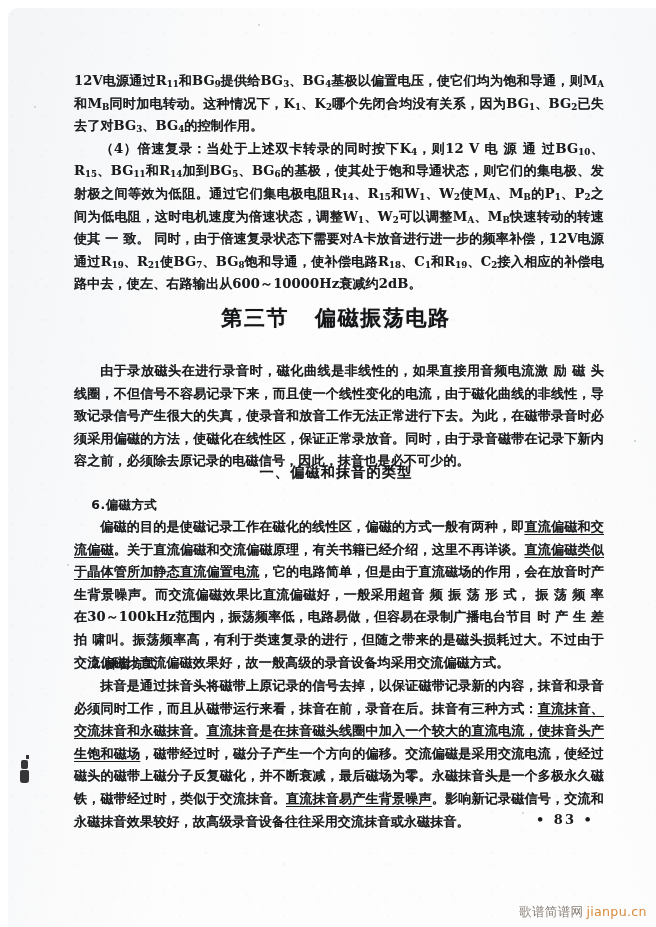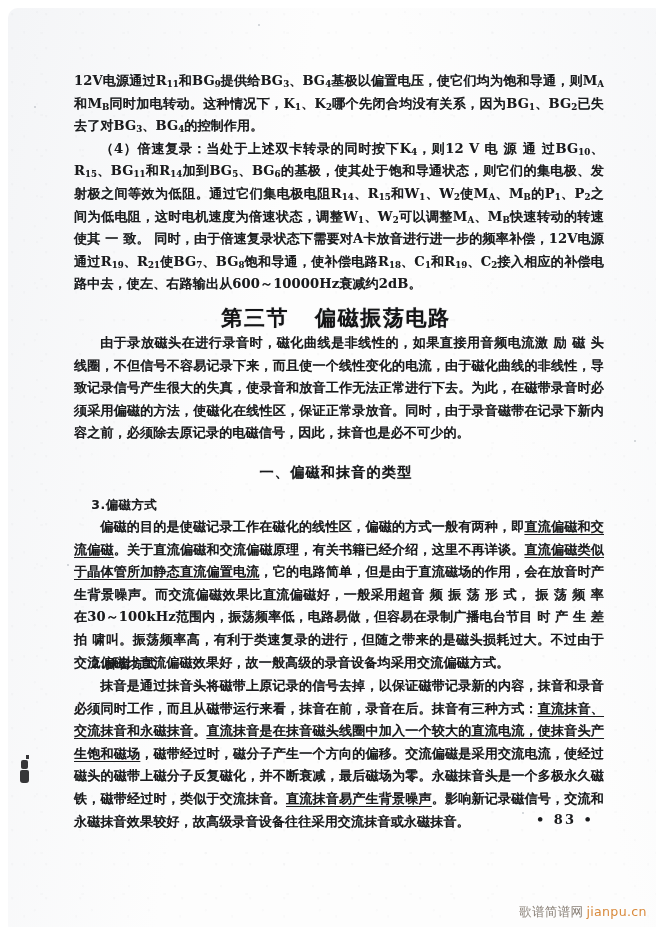--- a/index.html
+++ b/index.html
@@ -153,28 +153,28 @@
 
     <p class="body">12V电源通过R<sub>11</sub>和BG<sub>9</sub>提供给BG<sub>3</sub>、BG<sub>4</sub>基极以偏置电压，使它们均为饱和导通，则M<sub>A</sub>和M<sub>B</sub>同时加电转动。这种情况下，K<sub>1</sub>、K<sub>2</sub>哪个先闭合均没有关系，因为BG<sub>1</sub>、BG<sub>2</sub>已失去了对BG<sub>3</sub>、BG<sub>4</sub>的控制作用。</p>
 
     <p class="body indent">（4）倍速复录：当处于上述双卡转录的同时按下K<sub>4</sub>，则12 V 电 源 通 过BG<sub>10</sub>、R<sub>15</sub>、BG<sub>11</sub>和R<sub>14</sub>加到BG<sub>5</sub>、BG<sub>6</sub>的基极，使其处于饱和导通状态，则它们的集电极、发射极之间等效为低阻。通过它们集电极电阻R<sub>14</sub>、R<sub>15</sub>和W<sub>1</sub>、W<sub>2</sub>使M<sub>A</sub>、M<sub>B</sub>的P<sub>1</sub>、P<sub>2</sub>之间为低电阻，这时电机速度为倍速状态，调整W<sub>1</sub>、W<sub>2</sub>可以调整M<sub>A</sub>、M<sub>B</sub>快速转动的转速使其 一 致。 同时，由于倍速复录状态下需要对A卡放音进行进一步的频率补偿，12V电源通过R<sub>19</sub>、R<sub>21</sub>使BG<sub>7</sub>、BG<sub>8</sub>饱和导通，使补偿电路R<sub>18</sub>、C<sub>1</sub>和R<sub>19</sub>、C<sub>2</sub>接入相应的补偿电路中去，使左、右路输出从600～10000Hz衰减约2dB。</p>
   </div>
 
   <div class="sec-head" style="top:296px;">
     <span>第三节</span><span class="gap"></span><span>偏磁振荡电路</span>
   </div>
 
-  <div class="col" style="top:324px;">
+  <div class="col" style="top:352px;">
     <p class="body indent">由于录放磁头在进行录音时，磁化曲线是非线性的，如果直接用音频电流激 励 磁 头 线圈，不但信号不容易记录下来，而且使一个线性变化的电流，由于磁化曲线的非线性，导致记录信号产生很大的失真，使录音和放音工作无法正常进行下去。为此，在磁带录音时必须采用偏磁的方法，使磁化在线性区，保证正常录放音。同时，由于录音磁带在记录下新内容之前，必须除去原记录的电磁信号，因此，抹音也是必不可少的。</p>
   </div>
 
   <div class="sub-head" style="top:455px;">一、偏磁和抹音的类型</div>
 
   <div class="col" style="top:489px;">
-    <p class="item-head">3.偏磁方式</p>
+    <p class="item-head">6.偏磁方式</p>
     <p class="body indent" style="margin-top:2px;">偏磁的目的是使磁记录工作在磁化的线性区，偏磁的方式一般有两种，即<span class="u">直流偏磁和交流偏磁</span>。关于直流偏磁和交流偏磁原理，有关书籍已经介绍，这里不再详谈。<span class="u">直流偏磁类似于晶体管所加静态直流偏置电流</span>，它的电路简单，但是由于直流磁场的作用，会在放音时产生背景噪声。而交流偏磁效果比直流偏磁好，一般采用超音 频 振 荡 形 式， 振 荡 频 率 在30～100kHz范围内，振荡频率低，电路易做，但容易在录制广播电台节目 时 产 生 差 拍 啸叫。振荡频率高，有利于类速复录的进行，但随之带来的是磁头损耗过大。不过由于交流偏磁比直流偏磁效果好，故一般高级的录音设备均采用交流偏磁方式。</p>
   </div>
 
   <div class="col" style="top:648px;">
     <p class="item-head">2.抹音方式</p>
     <p class="body indent" style="margin-top:2px;">抹音是通过抹音头将磁带上原记录的信号去掉，以保证磁带记录新的内容，抹音和录音必须同时工作，而且从磁带运行来看，抹音在前，录音在后。抹音有三种方式：<span class="u">直流抹音、交流抹音和永磁抹音</span>。<span class="u">直流抹音是在抹音磁头线圈中加入一个较大的直流电流，使抹音头产生饱和磁场</span>，磁带经过时，磁分子产生一个方向的偏移。交流偏磁是采用交流电流，使经过磁头的磁带上磁分子反复磁化，并不断衰减，最后磁场为零。永磁抹音头是一个多极永久磁铁，磁带经过时，类似于交流抹音。<span class="u">直流抹音易产生背景噪声</span>。影响新记录磁信号，交流和永磁抹音效果较好，故高级录音设备往往采用交流抹音或永磁抹音。</p>
   </div>
 
 
   <div class="page-num" style="left:528px; top:804px;">• 83 •</div>

